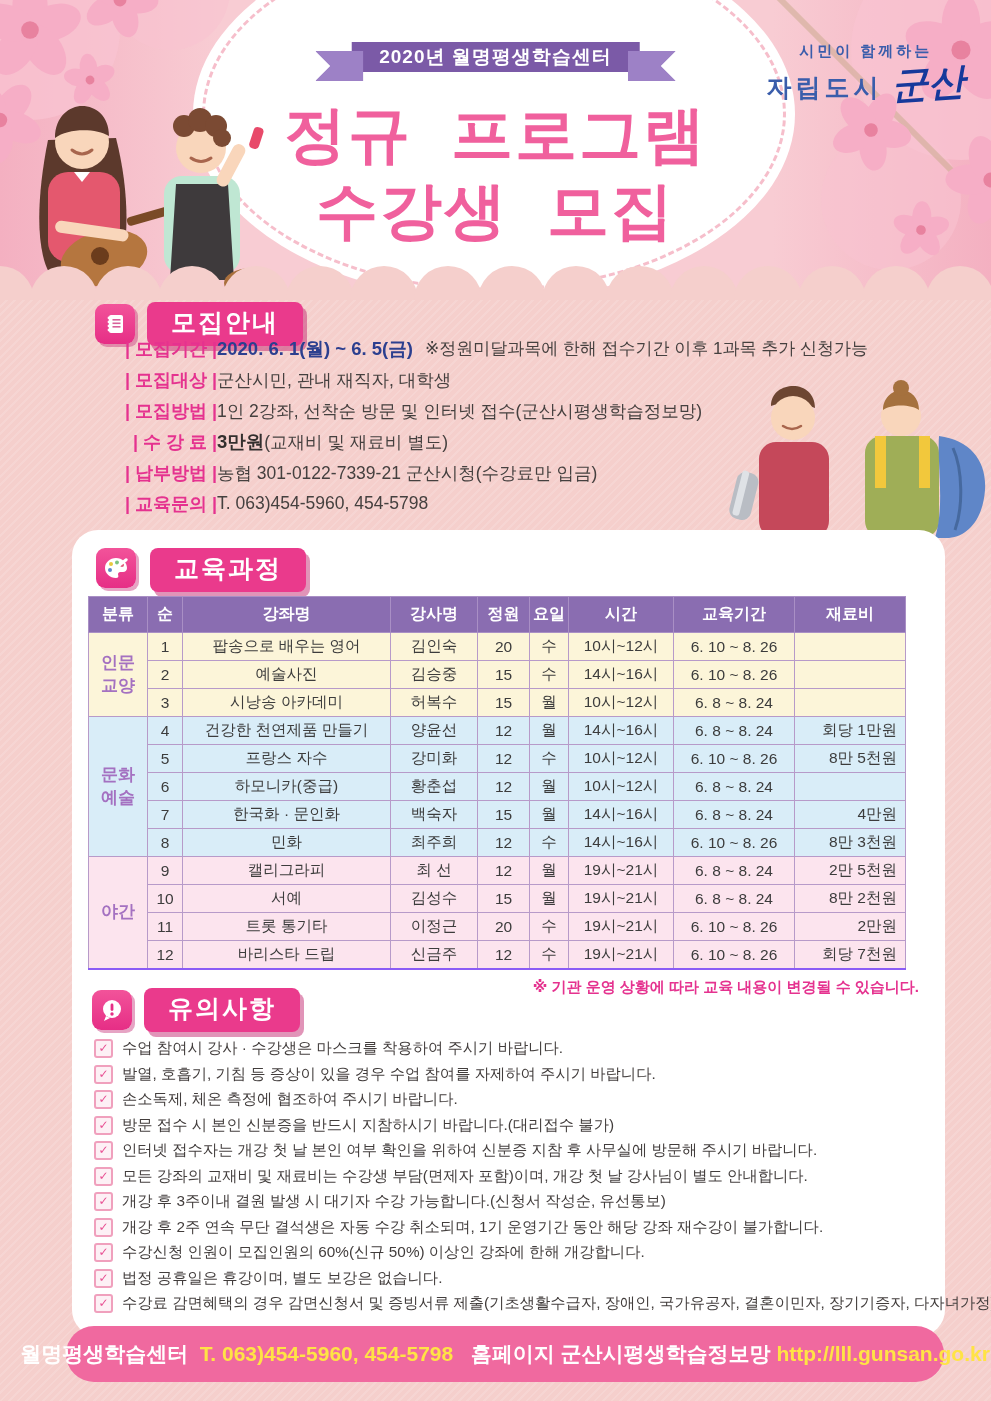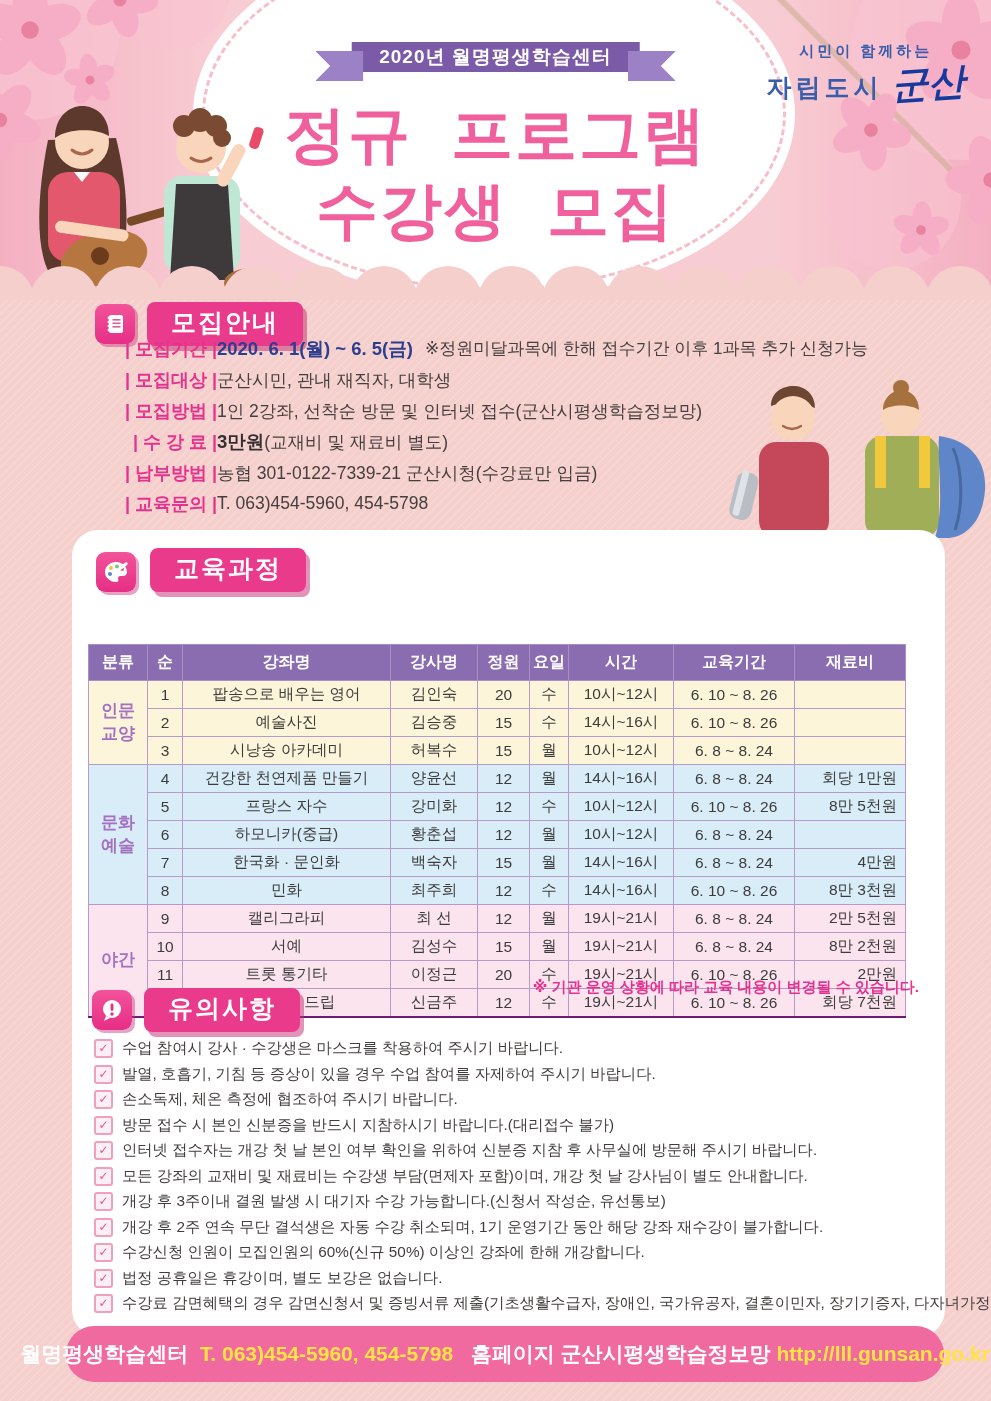--- a/index.html
+++ b/index.html
@@ -44,26 +44,26 @@
   .info-list{position:absolute;left:95px;top:33px;text-align:right;}
   .info-row{height:31px;display:flex;align-items:center;white-space:nowrap;}
   .info-label{color:#e5328f;font-weight:bold;font-size:18px;width:122px;flex:0 0 auto;}
   .info-navy{color:#2c3f8f;font-weight:bold;font-size:18.5px;}
   .info-strong{color:#332f2e;font-weight:bold;font-size:18.5px;}
   .info-value{color:#45403f;font-size:17.5px;}
   .info-note{color:#45403f;font-size:17px;margin-left:12px;}
   .recruit-illu{position:absolute;right:0;top:78px;z-index:3;}
   
   .panel{position:absolute;left:72px;top:530px;width:873px;height:806px;background:#fff;border-radius:26px;z-index:2;}
-  .course-head{position:absolute;left:24px;top:18px;display:flex;align-items:flex-end;gap:14px;}
+  .course-head{position:absolute;left:24px;top:18px;display:flex;align-items:flex-start;gap:14px;}
   .period{font-size:29px;font-weight:bold;white-space:nowrap;letter-spacing:.5px;}
   .c-navy{color:#20356f;}
   .c-pink{color:#e23a8c;}
   .course-table{position:absolute;left:16px;top:66px;width:817px;border-collapse:collapse;table-layout:fixed;
-    border-bottom:2px solid #701a75;margin-top:48px;}
+    border-bottom:2px solid #8b5cf6;}
   .course-table th{background:#8a6db1;color:#fff;font-size:16px;font-weight:bold;padding:7px 0;border:1px solid #a98fc5;}
   .course-table td{font-size:15.5px;color:#3c3c3c;text-align:center;padding:3px 2px;border:1px solid #b79ac9;height:21px;}
   tr.row-humanities td{background:#fcf5d9;}
   tr.row-culture td{background:#d9edf8;}
   tr.row-night td{background:#fce4ee;}
   td.cat{color:#a471c1;font-weight:bold;font-size:17px;line-height:1.3;white-space:pre-line;}
   td.fee{text-align:right;padding-right:8px;}
   .table-note{position:absolute;right:26px;top:432px;color:#e5328f;font-size:15px;font-weight:bold;margin-top:16px;}
   .notice-badge{position:absolute;left:20px;top:458px;}
   .notices{position:absolute;left:22px;top:506px;margin:0;padding:0;}

